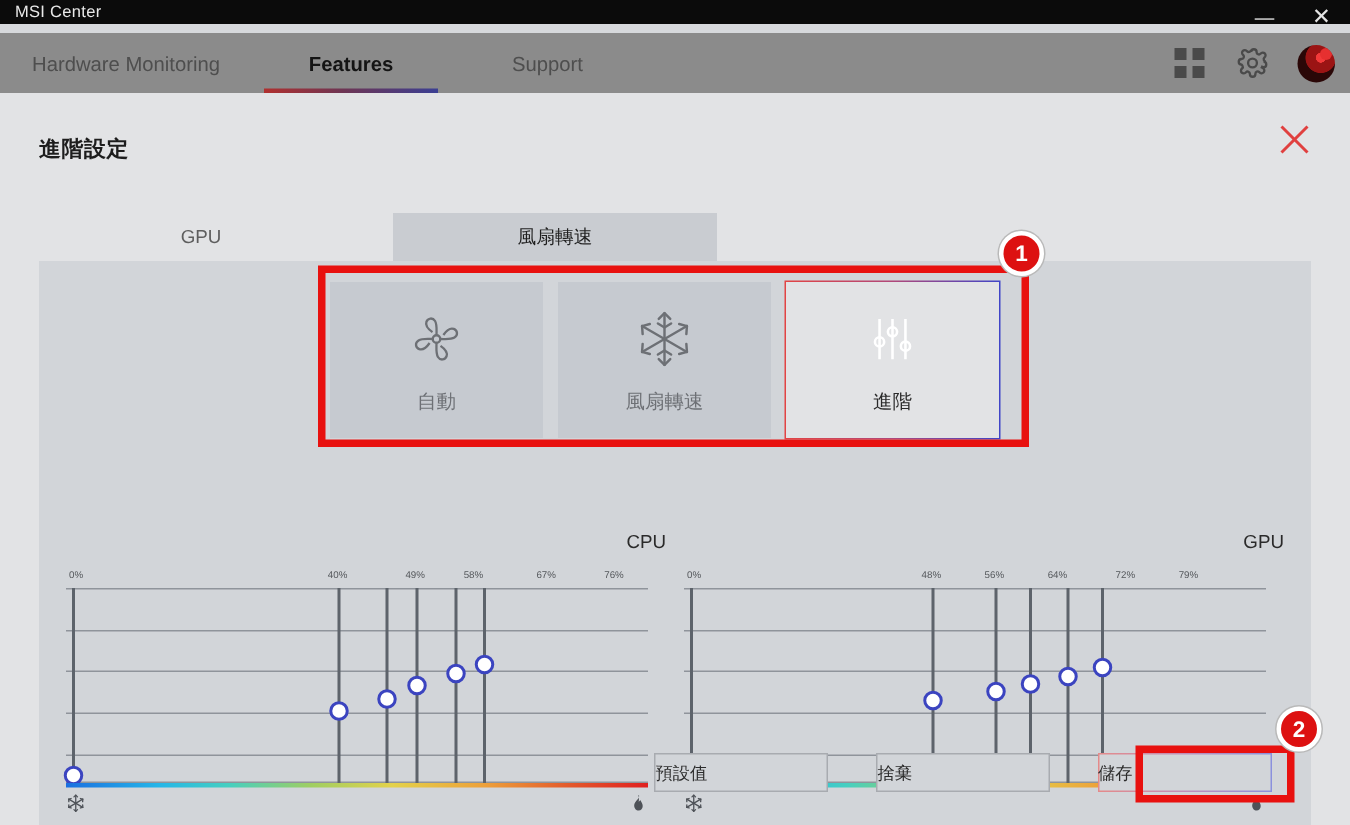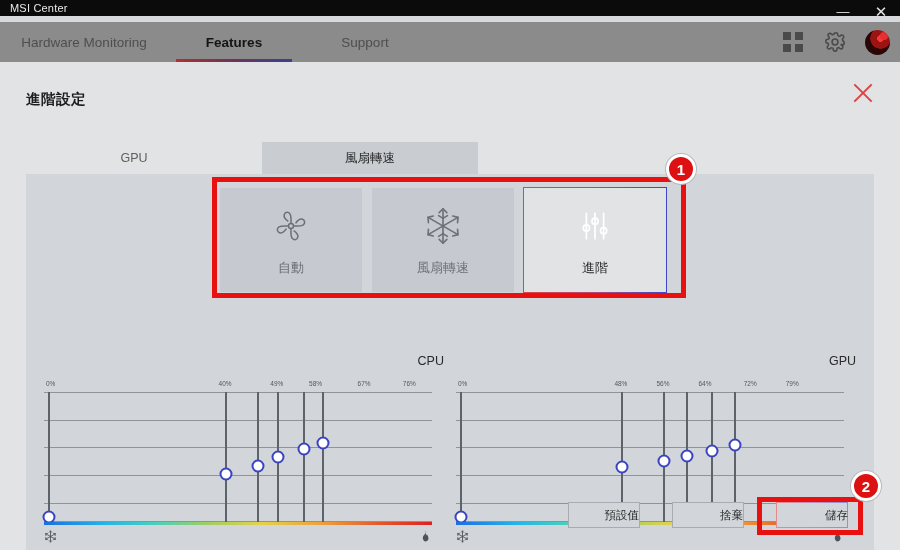--- a/index.html
+++ b/index.html
@@ -123,21 +123,21 @@
     position: absolute; left: 0; top: 130px; width: 388px; height: 3px;
     background: linear-gradient(90deg, #1a6fe0 0%, #25b6e8 16%, #46cfc0 28%, #9fce62 42%, #e3d24b 56%, #eda03a 72%, #e35b2c 86%, #e02020 100%);
   }
   .tempicons { position: absolute; left: 0; top: 137px; width: 388px; height: 18px; }
   .snow { position: absolute; left: 0; top: 0; }
   .flame { position: absolute; right: 0; top: 0; }
 
   
   .footer { position: absolute; left: 0; bottom: 22px; width: 848px; display: flex; justify-content: flex-end; gap: 32px; padding-right: 26px; }
   .btn {
-    width: 72px; height: 26px; display: flex; align-items: center; justify-content: flex-end;
+    width: 116px; height: 26px; display: flex; align-items: center; justify-content: flex-start;
     font-size: 11.5px; color: #2b2b2b; background: #d2d5d9; border: 1px solid #a8abb0;
   }
   .btn.save { position: relative; border: none; }
   .btn.save::before {
     content:""; position:absolute; inset:0;
     background: linear-gradient(90deg, #e58a8a 0%, #c08fb8 50%, #8a90dd 100%);
   }
   .btn.save::after { content:""; position:absolute; inset:1px; background:#d2d5d9; }
   .btn.save span { position: relative; z-index: 2; }
 

